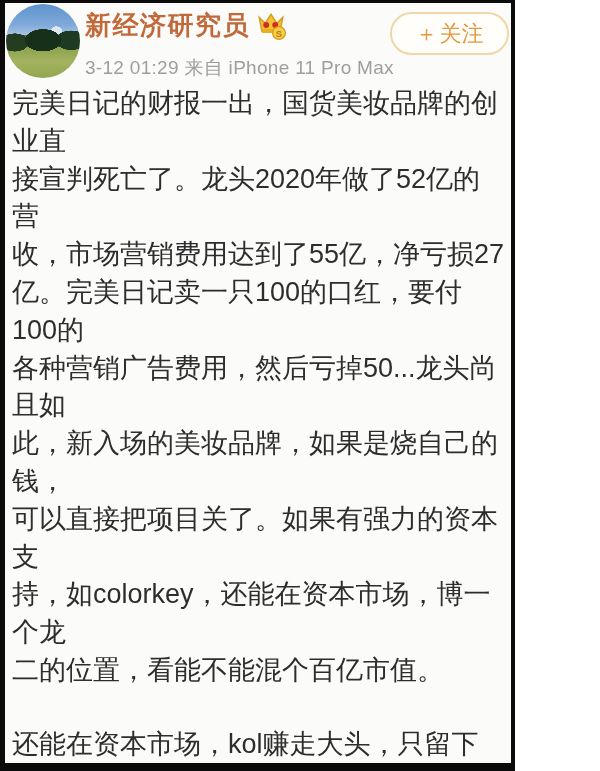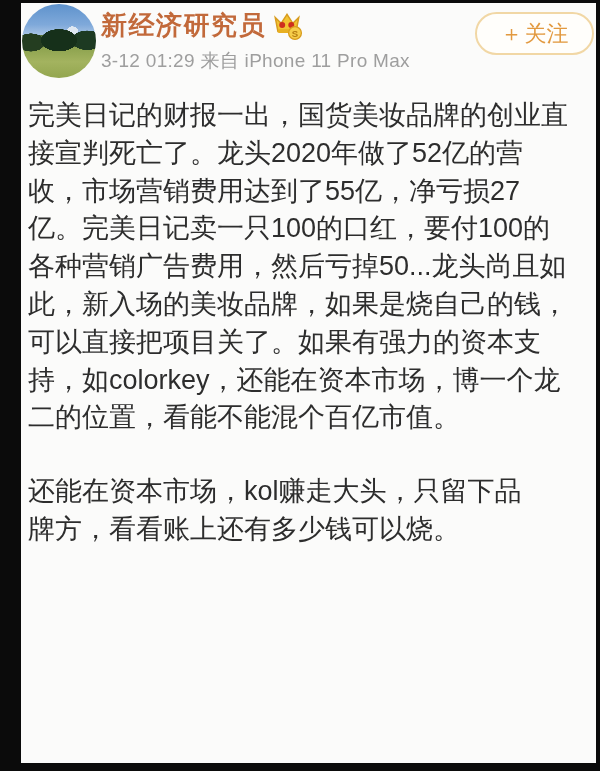--- a/index.html
+++ b/index.html
@@ -5,24 +5,24 @@
   html, body {
     margin: 0;
     padding: 0;
     width: 600px;
     height: 771px;
     overflow: hidden;
     font-family: "Liberation Sans", sans-serif;
   }
   .frame {
     box-sizing: border-box;
-    width: 600px;
+    width: 515px;
     height: 771px;
     background: #0b0b0b;
-    padding: 3px 4px 8px 21px;
+    padding: 3px 4px 8px 5px;
   }
   .post {
     position: relative;
     width: 100%;
     height: 100%;
     background: #fbfbfa;
     overflow: hidden;
   }
   
   .header {
@@ -60,21 +60,21 @@
   .author-name {
     font-size: 26px;
     font-weight: bold;
     letter-spacing: 1.5px;
     color: #c2693a;
     cursor: pointer;
   }
   .vip-badge { display: inline-flex; }
   .vip-badge svg { width: 32px; height: 32px; }
   .meta {
-    margin-top: 7px;
+    margin-top: 14px;
     font-size: 19px;
     color: #9e9e9e;
     letter-spacing: 0.3px;
   }
   .follow-btn {
     position: absolute;
     right: 2px;
     top: 9px;
     width: 119px;
     height: 43px;
@@ -93,21 +93,21 @@
     padding: 0;
   }
   
   .body-text {
     position: absolute;
     top: 82px;
     left: 7px;
     right: 6px;
   }
   .body-text p {
-    margin: 12px 0 36px 0;
+    margin: 0 0 36px 0;
     font-size: 27px;
     line-height: 37.8px;
     color: #2d2d2d;
     white-space: pre-line;
     letter-spacing: 0;
   }
 </style>
 </head>
 <body>
 

